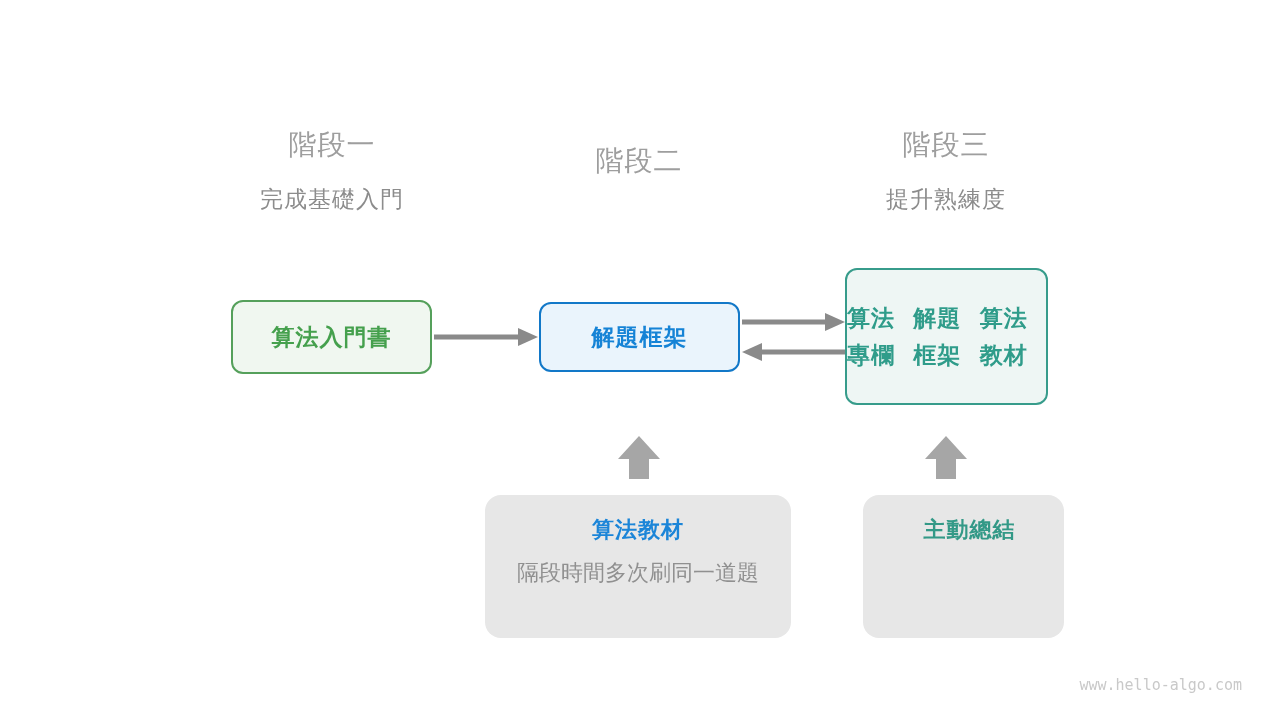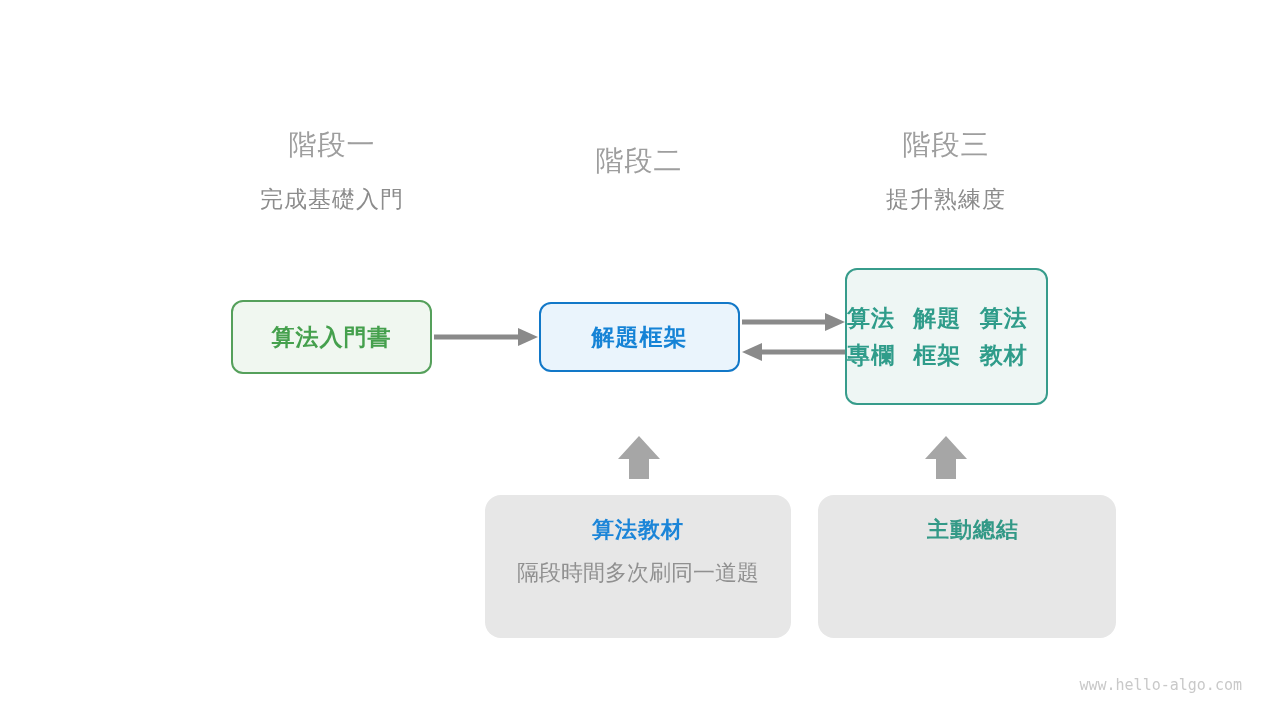--- a/index.html
+++ b/index.html
@@ -49,21 +49,21 @@
   .node-teal .node-line{display:block;line-height:37px;}
   
   .arrows{position:absolute;left:0;top:0;width:1280px;height:720px;pointer-events:none;}
   
   .callout{
     position:absolute;box-sizing:border-box;
     background:var(--callout_fill);border-radius:16px;
     text-align:center;
   }
   .callout-1{left:485px;top:495px;width:306px;height:143px;}
-  .callout-2{left:818px;top:495px;width:298px;height:143px;padding-left:12px;}
+  .callout-2{left:863px;top:495px;width:201px;height:143px;padding-left:12px;}
   .callout-title{margin-top:20px;font-size:22px;font-weight:700;letter-spacing:1px;}
   .callout-title.blue{color:var(--callout_title_blue);}
   .callout-title.teal{color:var(--callout_title_teal);}
   .callout-body{margin-top:12px;font-size:22px;color:var(--callout_body);line-height:31px;}
   .callout-body span{display:block;}
   
   .watermark{
     position:absolute;right:38px;top:676px;
     font-family:"DejaVu Sans Mono","Liberation Mono",monospace;
     font-size:15px;color:var(--watermark);

